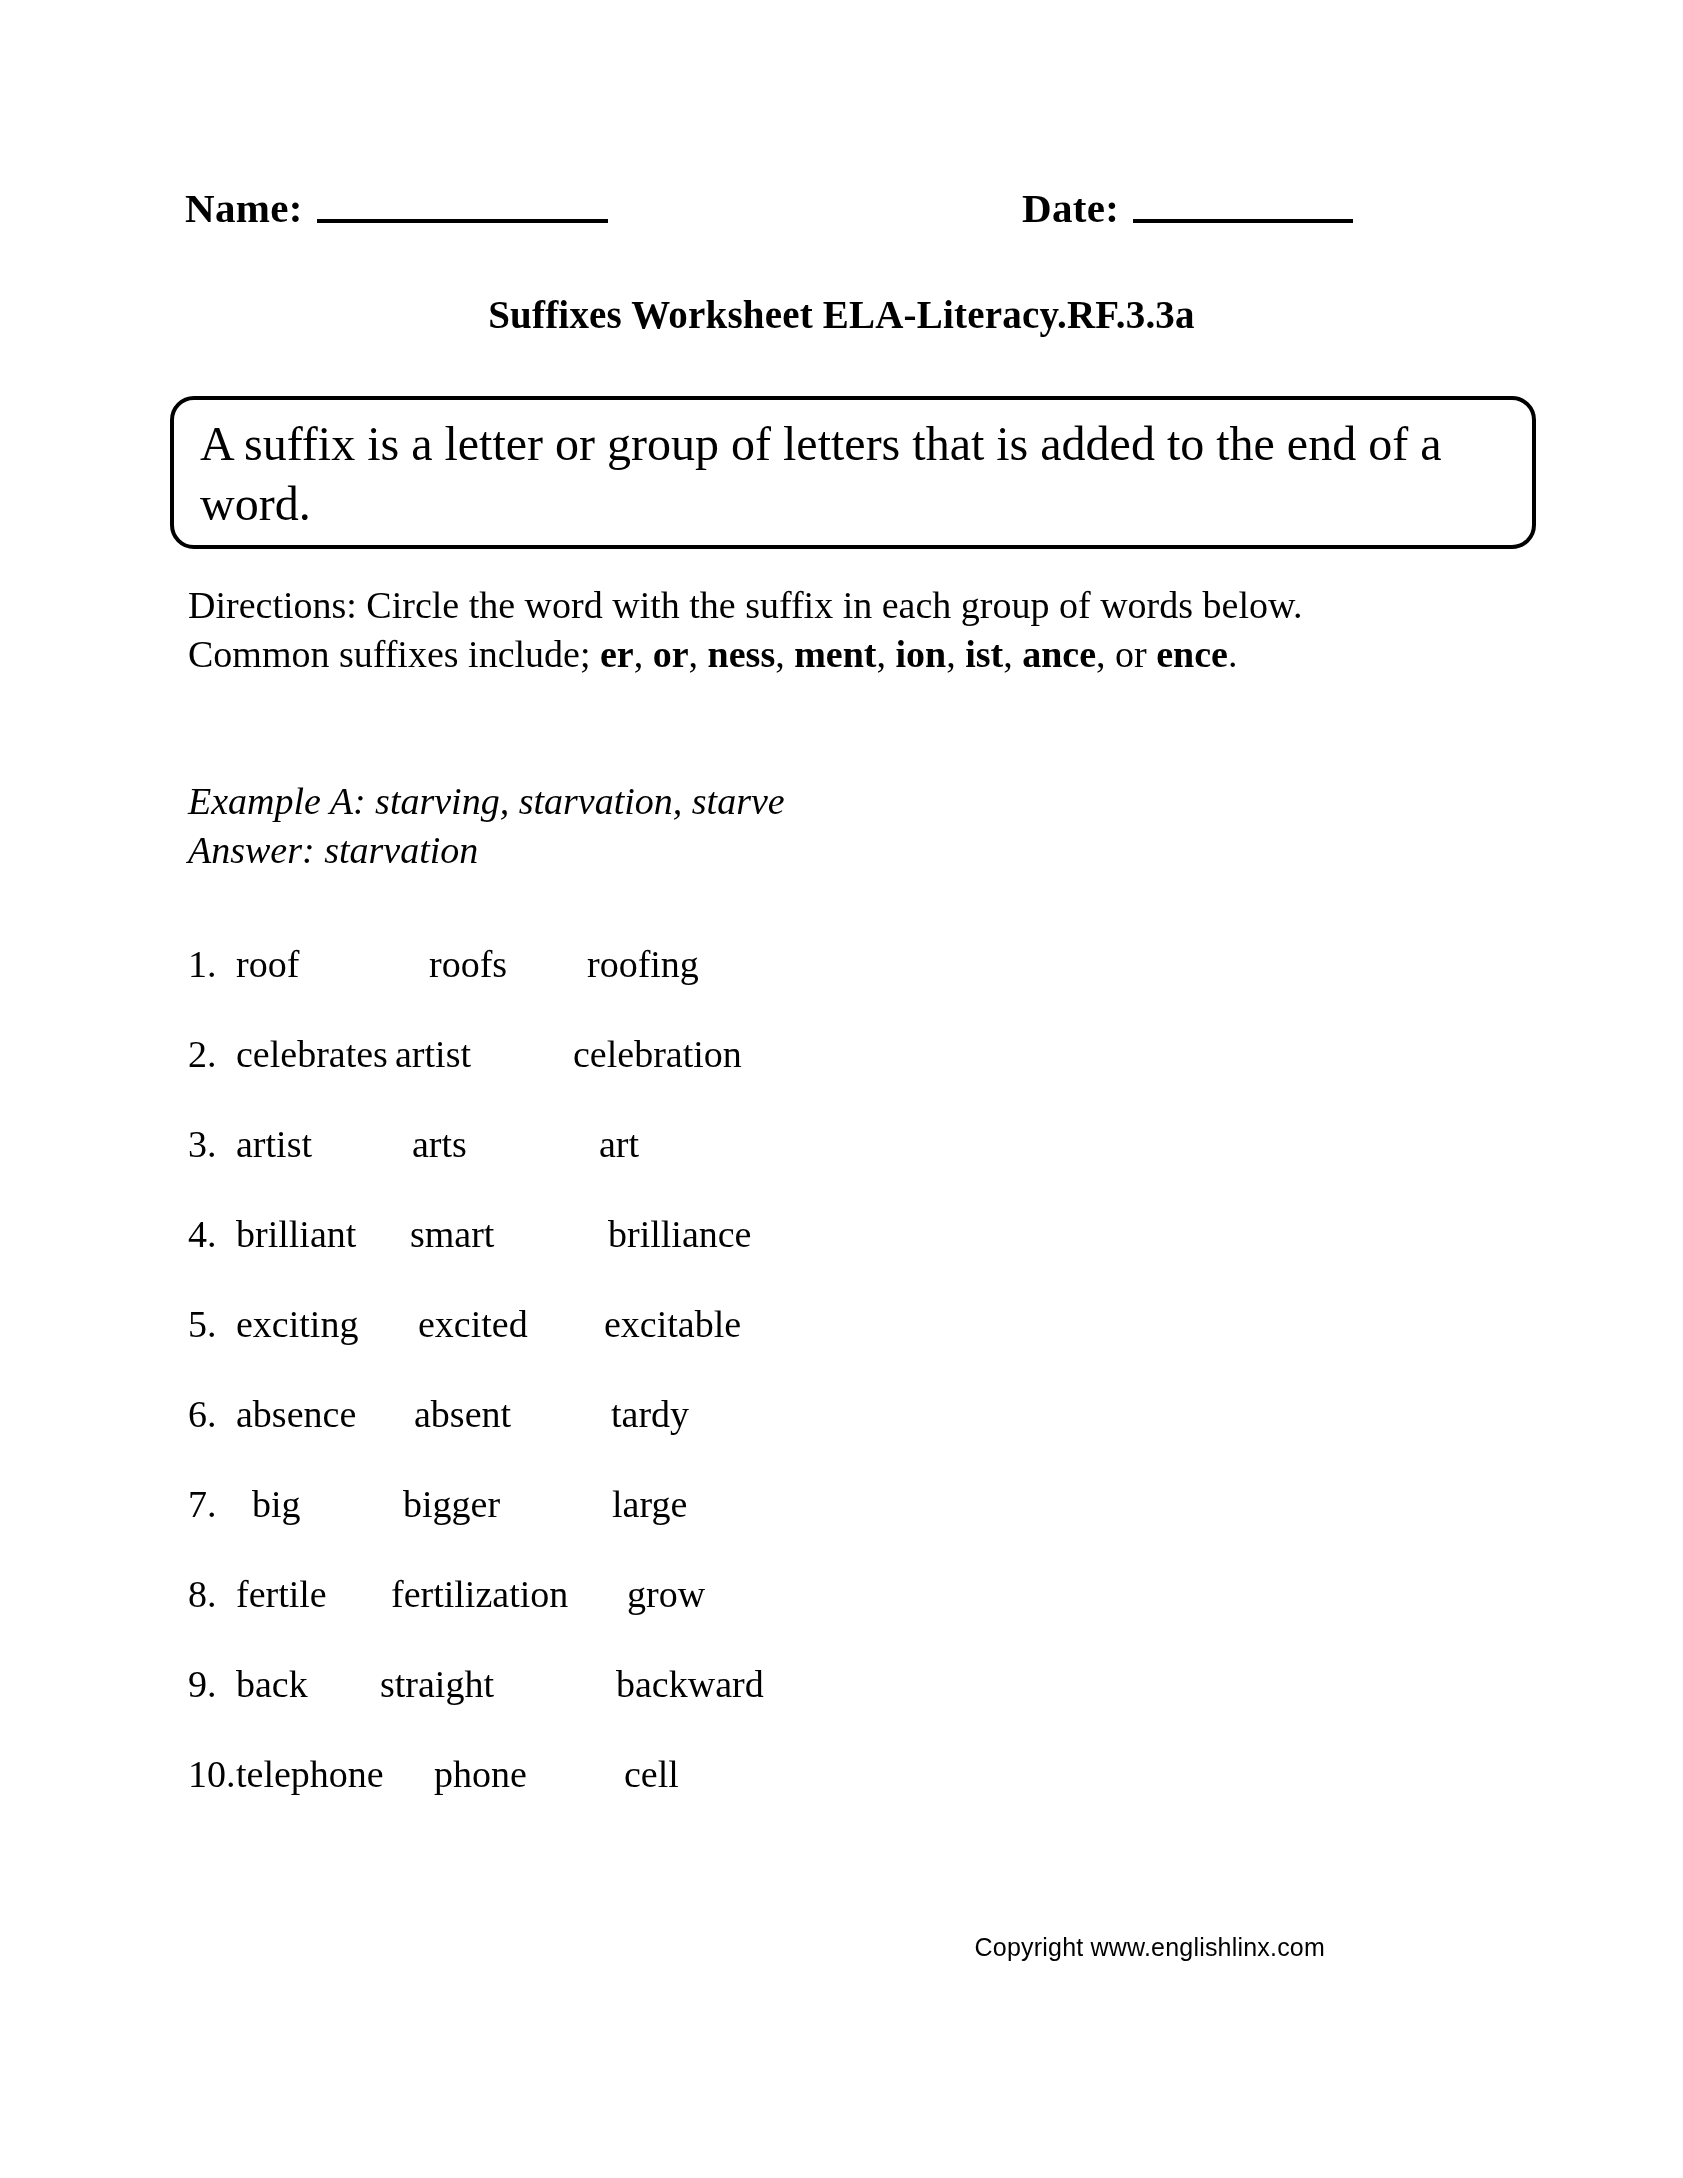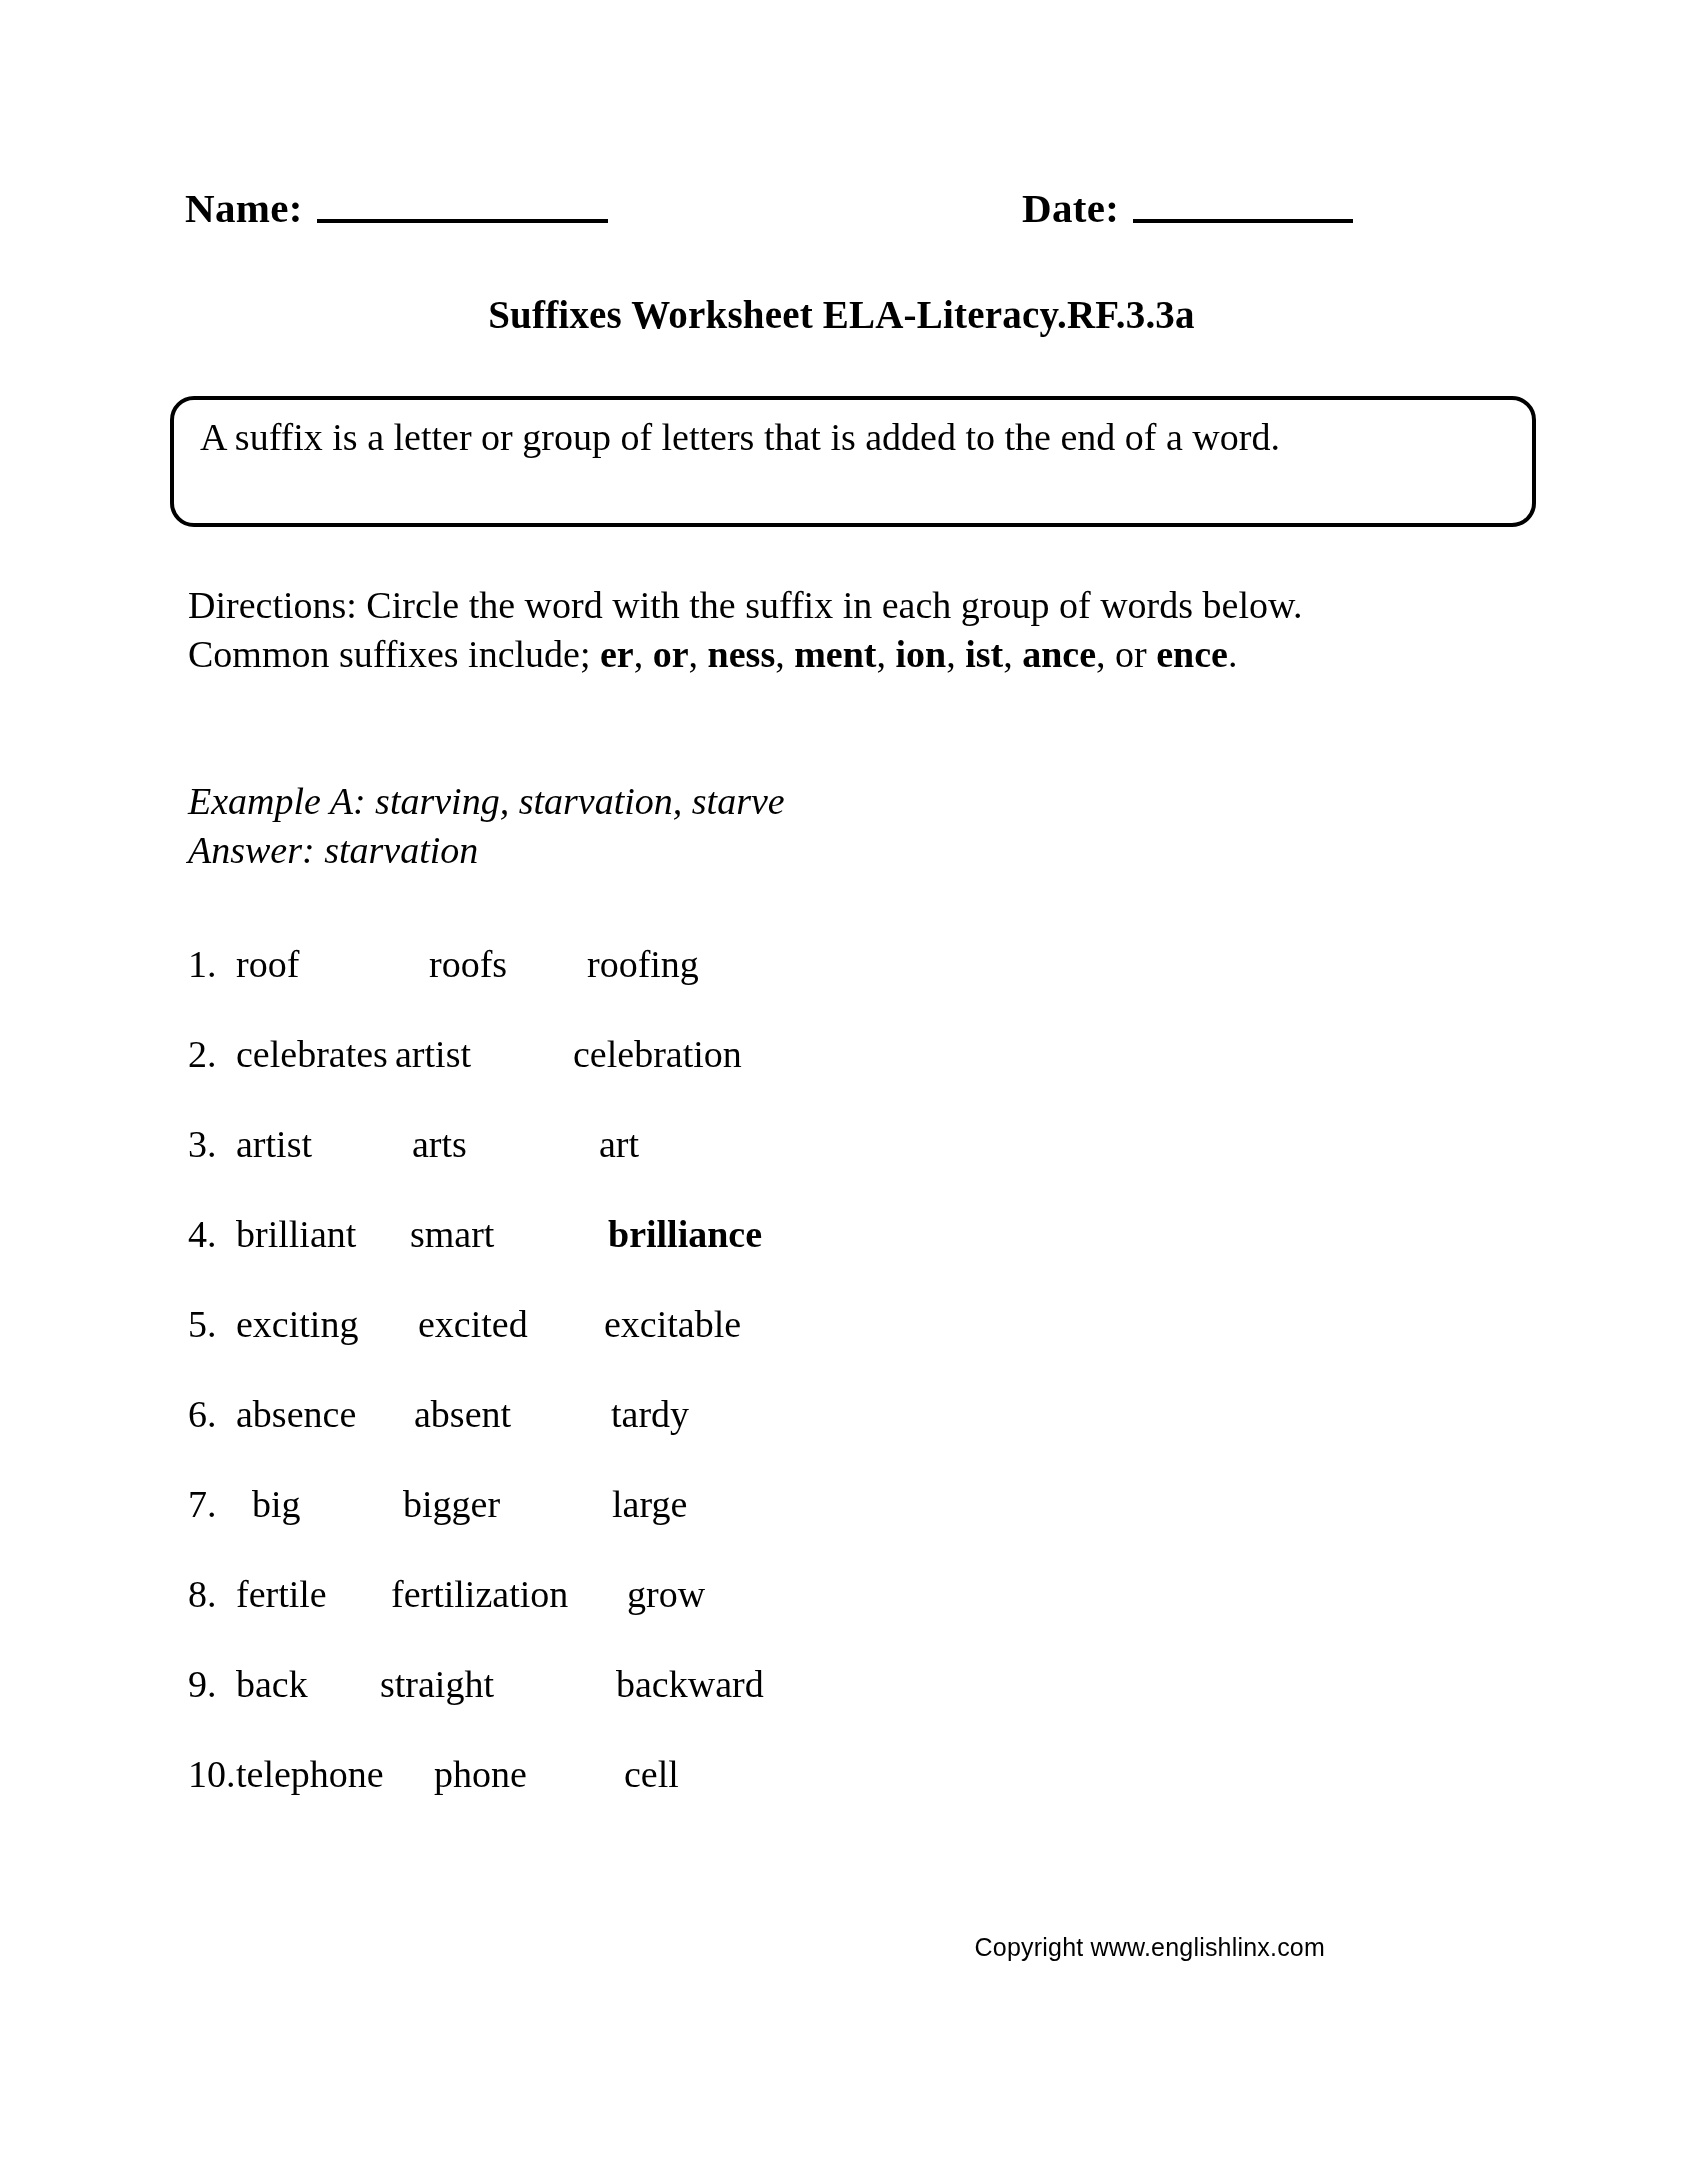--- a/index.html
+++ b/index.html
@@ -74,21 +74,21 @@
     left: 170px;
     top: 396px;
     width: 1366px;
     min-height: 131px;
     border: 4px solid #000;
     border-radius: 24px;
     box-sizing: border-box;
     padding: 14px 26px 10px 26px;
   }
   .definition-text {
-    font-size: 38px;
+    font-size: 48px;
     line-height: 1.26;
   }
 
   
   .directions {
     position: absolute;
     left: 188px;
     top: 581px;
     width: 1238px;
     font-size: 38px;
@@ -189,21 +189,21 @@
       <div class="word-row">
         <span class="word-cell word-num">3.</span>
         <span class="word-cell" style="left: 48px;">artist</span>
         <span class="word-cell" style="left: 224px;">arts</span>
         <span class="word-cell" style="left: 411px;">art</span>
       </div>
       <div class="word-row">
         <span class="word-cell word-num">4.</span>
         <span class="word-cell" style="left: 48px;">brilliant</span>
         <span class="word-cell" style="left: 222px;">smart</span>
-        <span class="word-cell" style="left: 420px; font-weight: bold;">brilliance</span>
+        <span class="word-cell" style="left: 420px;">brilliance</span>
       </div>
       <div class="word-row">
         <span class="word-cell word-num">5.</span>
         <span class="word-cell" style="left: 48px;">exciting</span>
         <span class="word-cell" style="left: 230px;">excited</span>
         <span class="word-cell" style="left: 416px;">excitable</span>
       </div>
       <div class="word-row">
         <span class="word-cell word-num">6.</span>
         <span class="word-cell" style="left: 48px;">absence</span>

